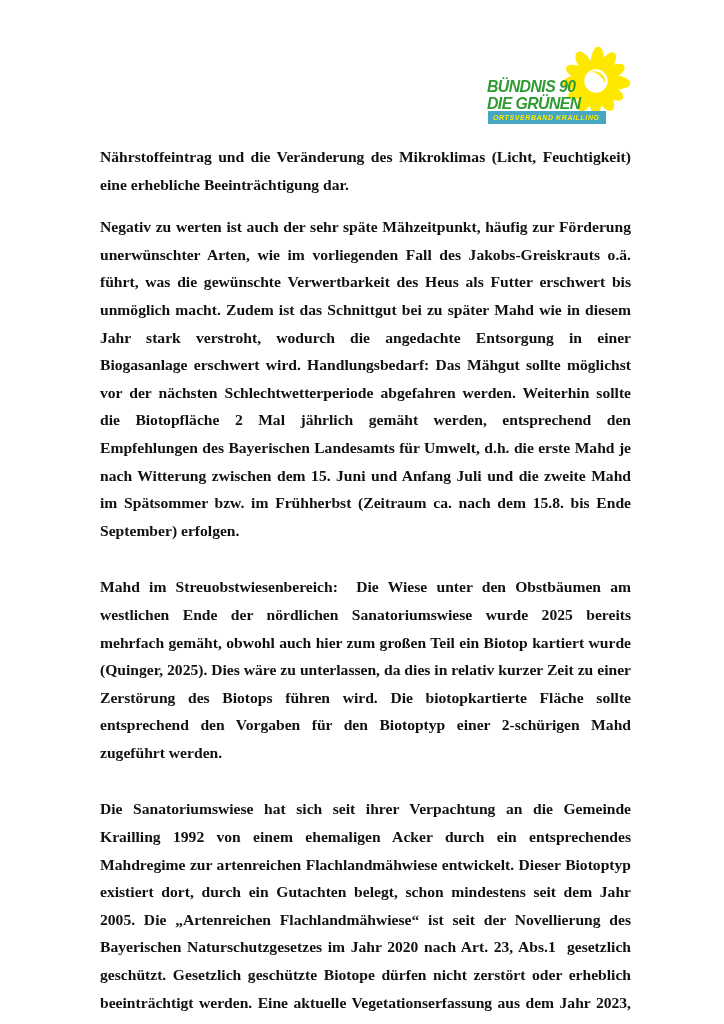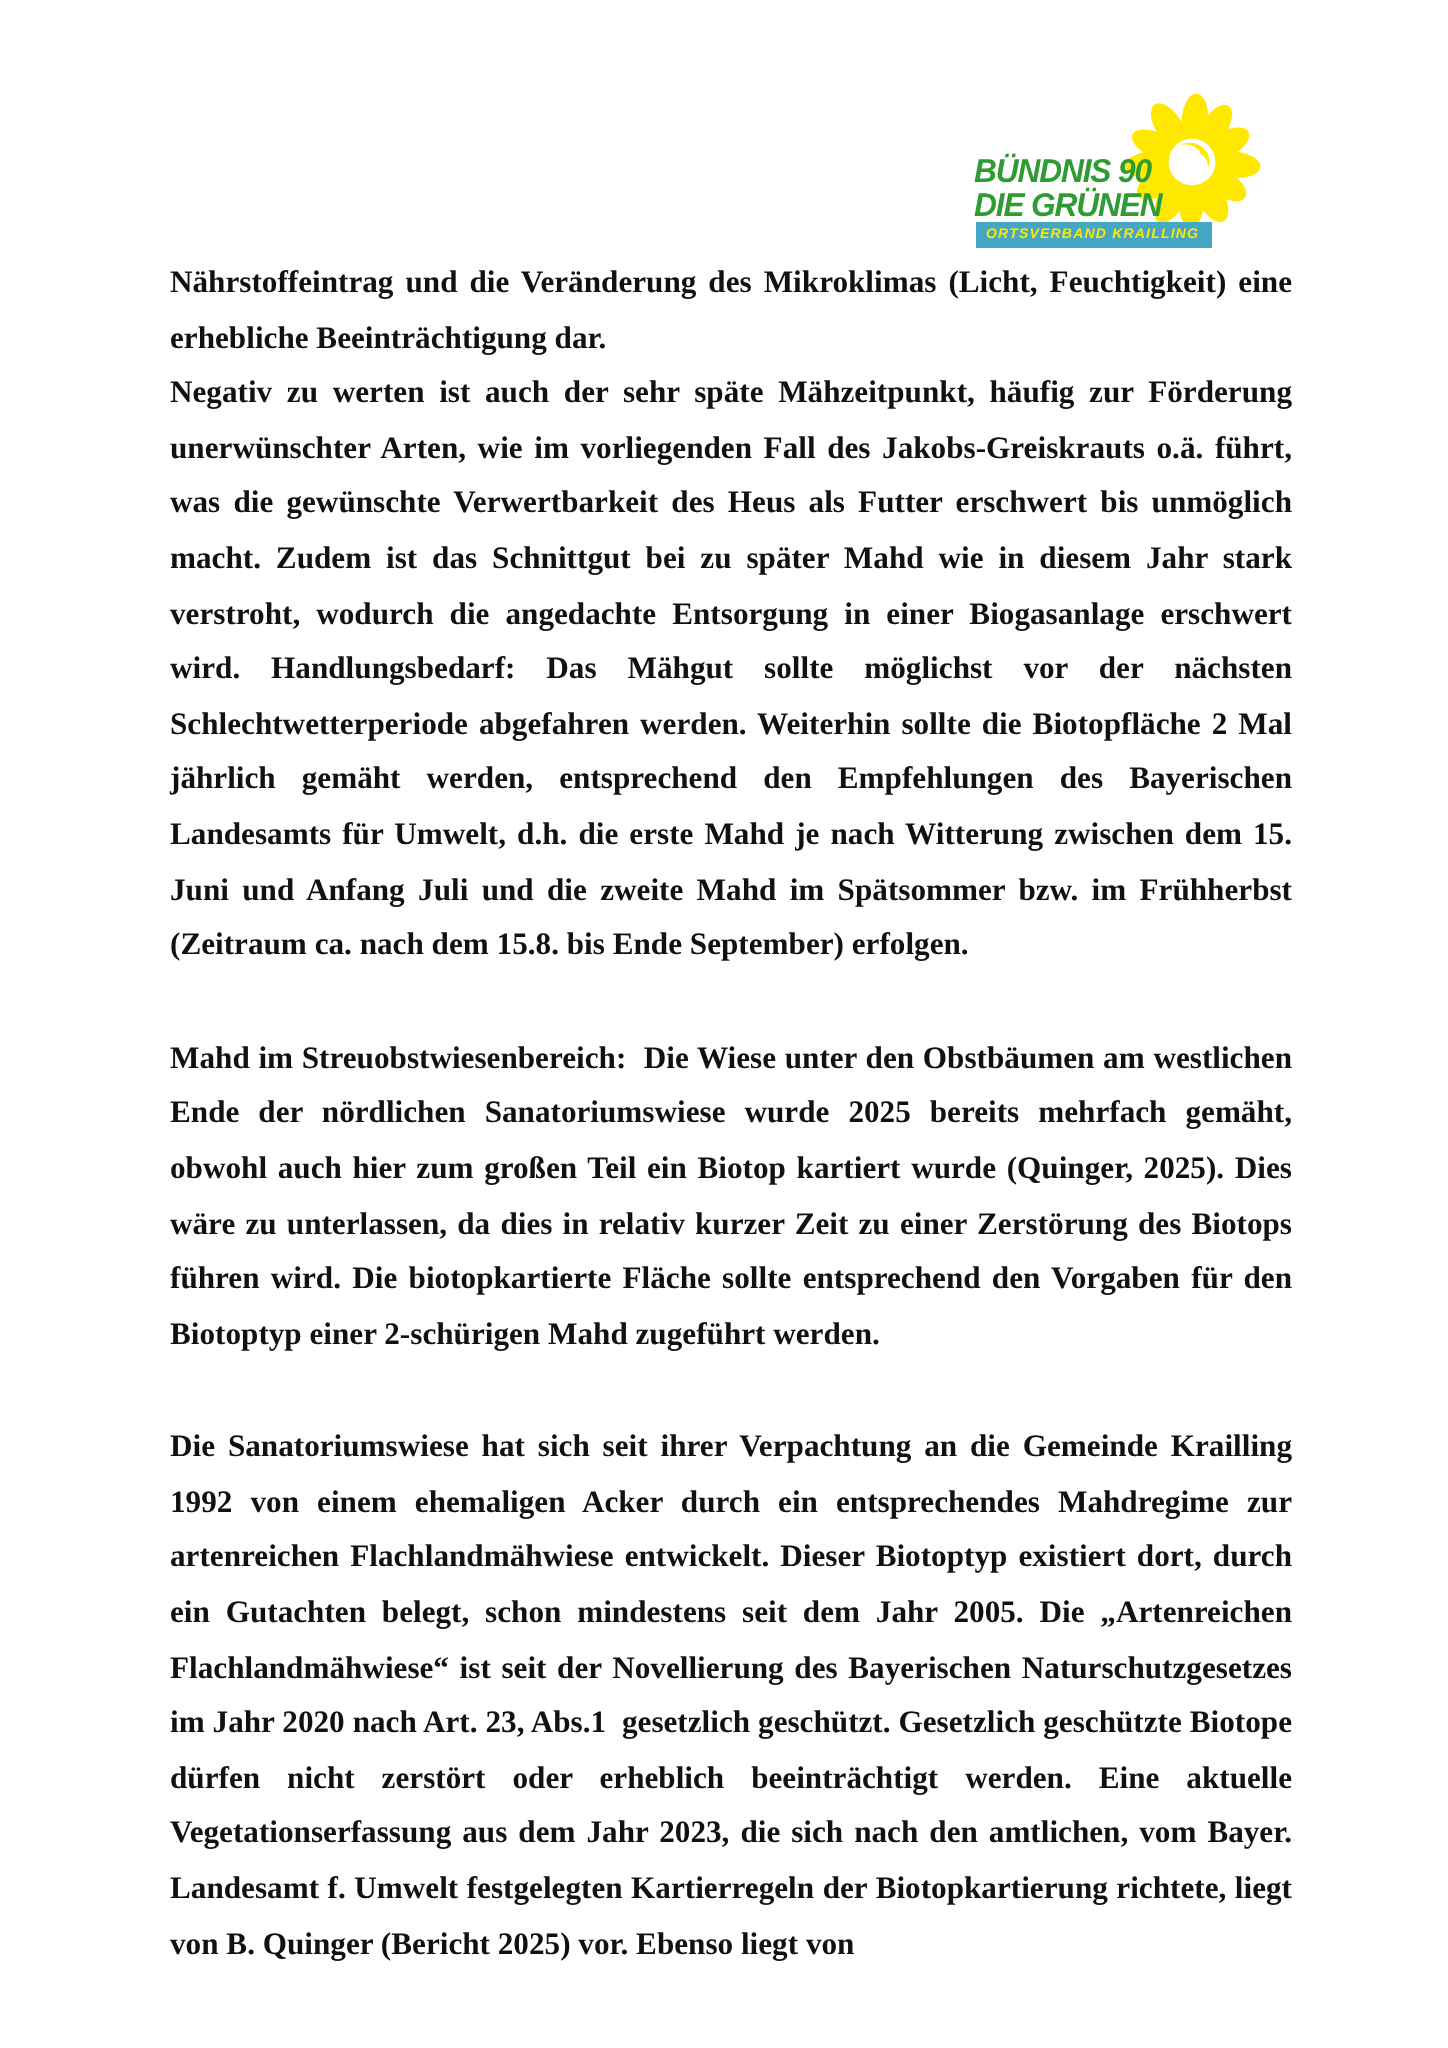--- a/index.html
+++ b/index.html
@@ -66,21 +66,21 @@
     position: absolute;
     left: 85px;
     top: 128px;
     width: 561px;
     color: #111111;
     font-size: 15.6px;
     line-height: 27.6px;
     font-weight: bold;
     text-align: justify;
   }
-  .para { margin: 0; }
+  .para { margin: 15px; }
   .para.gap-before { margin-top: 29px; }
 </style>
 </head>
 <body>
 
 <div class="page">
 
   <div class="logo">
     <svg class="logo-sunflower" viewBox="0 0 100 100" xmlns="http://www.w3.org/2000/svg" aria-hidden="true">
       <g fill="#ffe800">

